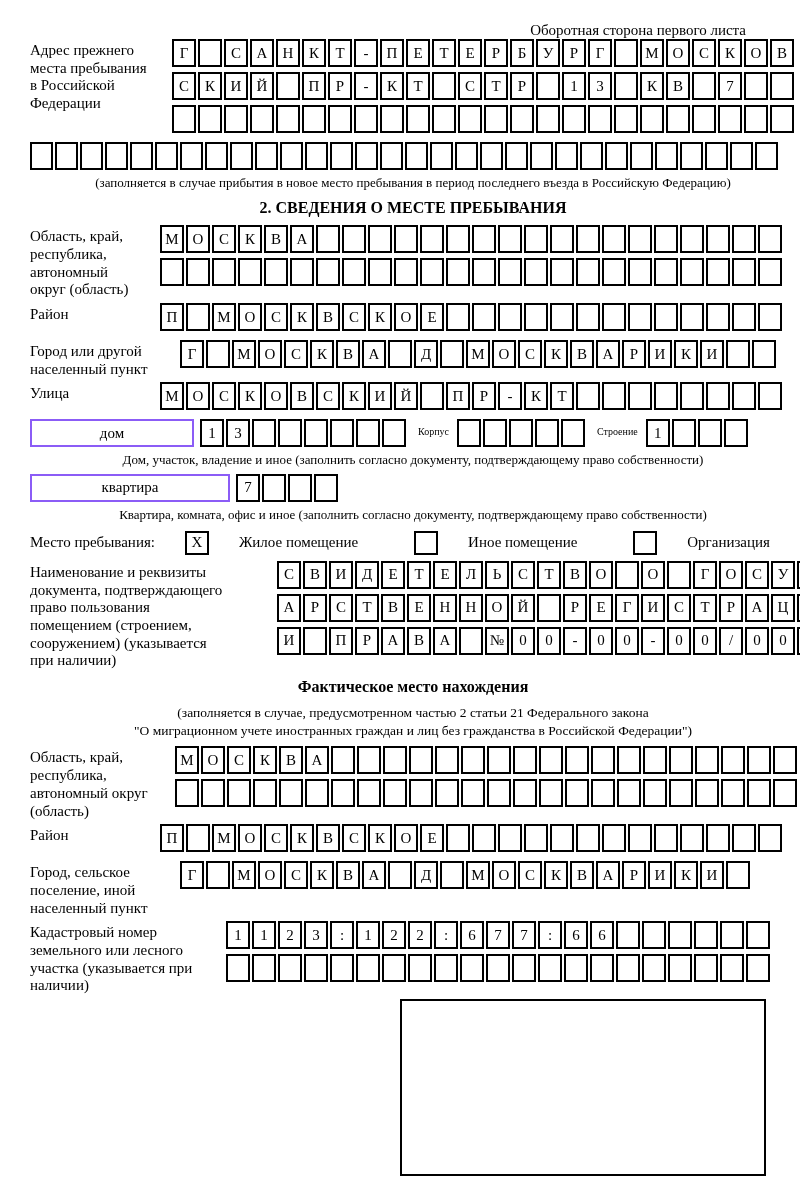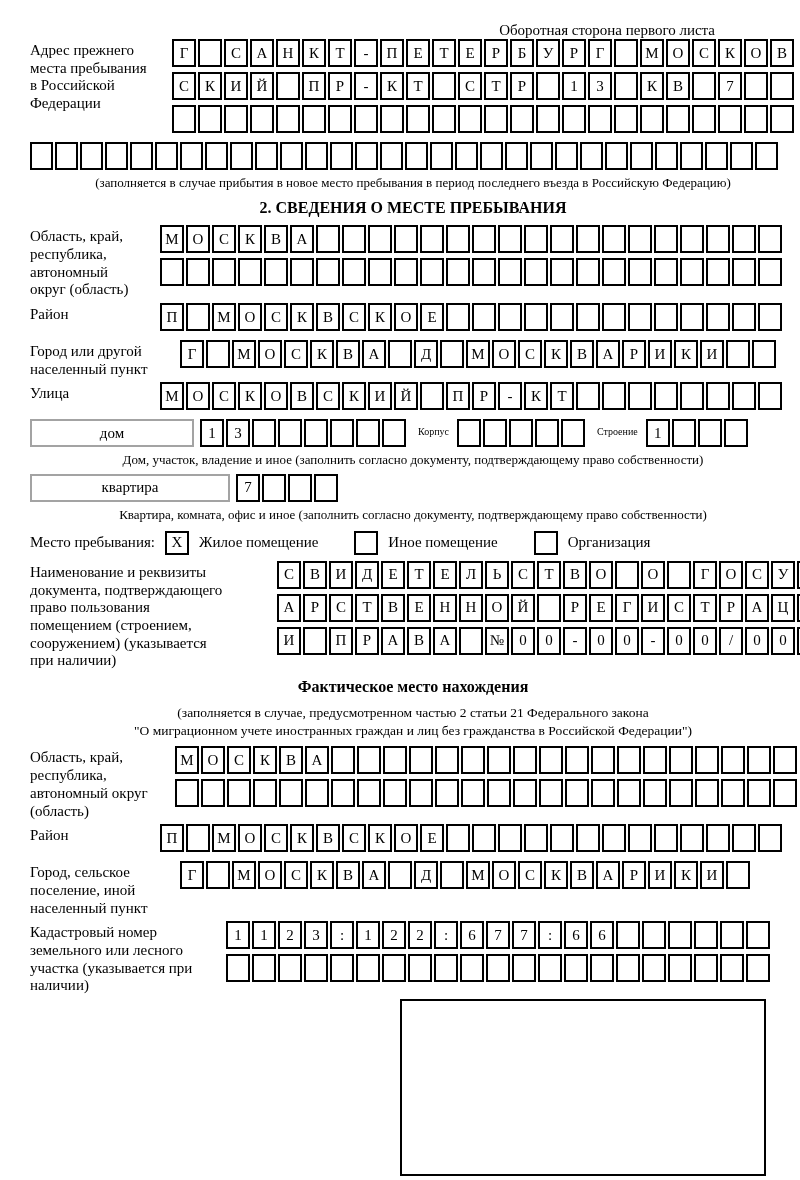--- a/index.html
+++ b/index.html
@@ -2,21 +2,21 @@
 <html lang="ru"><head>
 <meta charset="utf-8">
 <style>
   html,body{margin:0;padding:0;background:#fff;}
   body{
     width:800px;height:1180px;
     font-family:"Liberation Serif","DejaVu Serif",serif;
     color:#000;overflow:hidden;
   }
   .page{position:relative;width:800px;height:1180px;padding:0;box-sizing:border-box;}
-  .corner{ text-align:right; padding:22px 85px 0 0; font-size:15px;}
+  .corner{ text-align:right; padding:22px 54px 0 0; font-size:15px;}
   .content{padding-left:30px;padding-right:4px;}
 
   .field{display:flex;align-items:flex-start;margin-bottom:4px;}
   .label{font-size:15px;line-height:1.18;padding-top:3px;flex:none;box-sizing:border-box;padding-right:20px;}
   .rows{flex:none;}
 
   .cellrow{display:flex;flex-wrap:nowrap;margin-bottom:5px;}
   .cell{
     flex:none;width:20px;height:24px;border:2px solid #000;margin-right:2px;
     display:flex;align-items:center;justify-content:center;
@@ -25,27 +25,27 @@
   .tight .cell{width:19px;margin-right:2px;}
 
   .note{font-size:13px;line-height:1.25;text-align:center;}
   .note-center{text-align:center;margin:2px 0 4px 0;}
   .h-bold{font-weight:bold;text-align:center;font-size:16px;margin:8px 0 8px 0;}
 
   .w142{width:142px;} .w130{width:130px;} .w150{width:150px;}
   .w215{width:215px;} .w145{width:145px;} .w196{width:196px;}
 
   .inlinebox{
-    flex:none;height:24px;border:2px solid #a3a3a3;display:flex;align-items:center;justify-content:center;
+    flex:none;height:24px;border:2px solid #8b5cf6;display:flex;align-items:center;justify-content:center;
     font-size:15px;margin-right:6px;box-sizing:content-box;background:#fff;
   }
   .bx-dom{width:160px;} .bx-kv{width:196px;}
   .midlabel{font-size:10px;line-height:26px;margin:0 8px 0 10px;flex:none;}
 
-  .mesto{display:flex;align-items:center;margin:8px 0 2px 0;font-size:15px;}
+  .mesto{display:flex;align-items:center;margin:8px 0 2px 0;font-size:15px;justify-content:space-between;}
   .chk{
     flex:none;width:20px;height:20px;border:2px solid #000;margin:0 10px 0 10px;
     display:flex;align-items:center;justify-content:center;font-size:15px;background:#fff;
   }
   .mesto .opt-label{margin-right:26px;}
 
   .fact-note{ text-align:center;font-size:13.5px;line-height:1.35;margin-bottom:6px;}
 
   .stamp-wrap{margin-top:4px;}
   .stamp-box{

